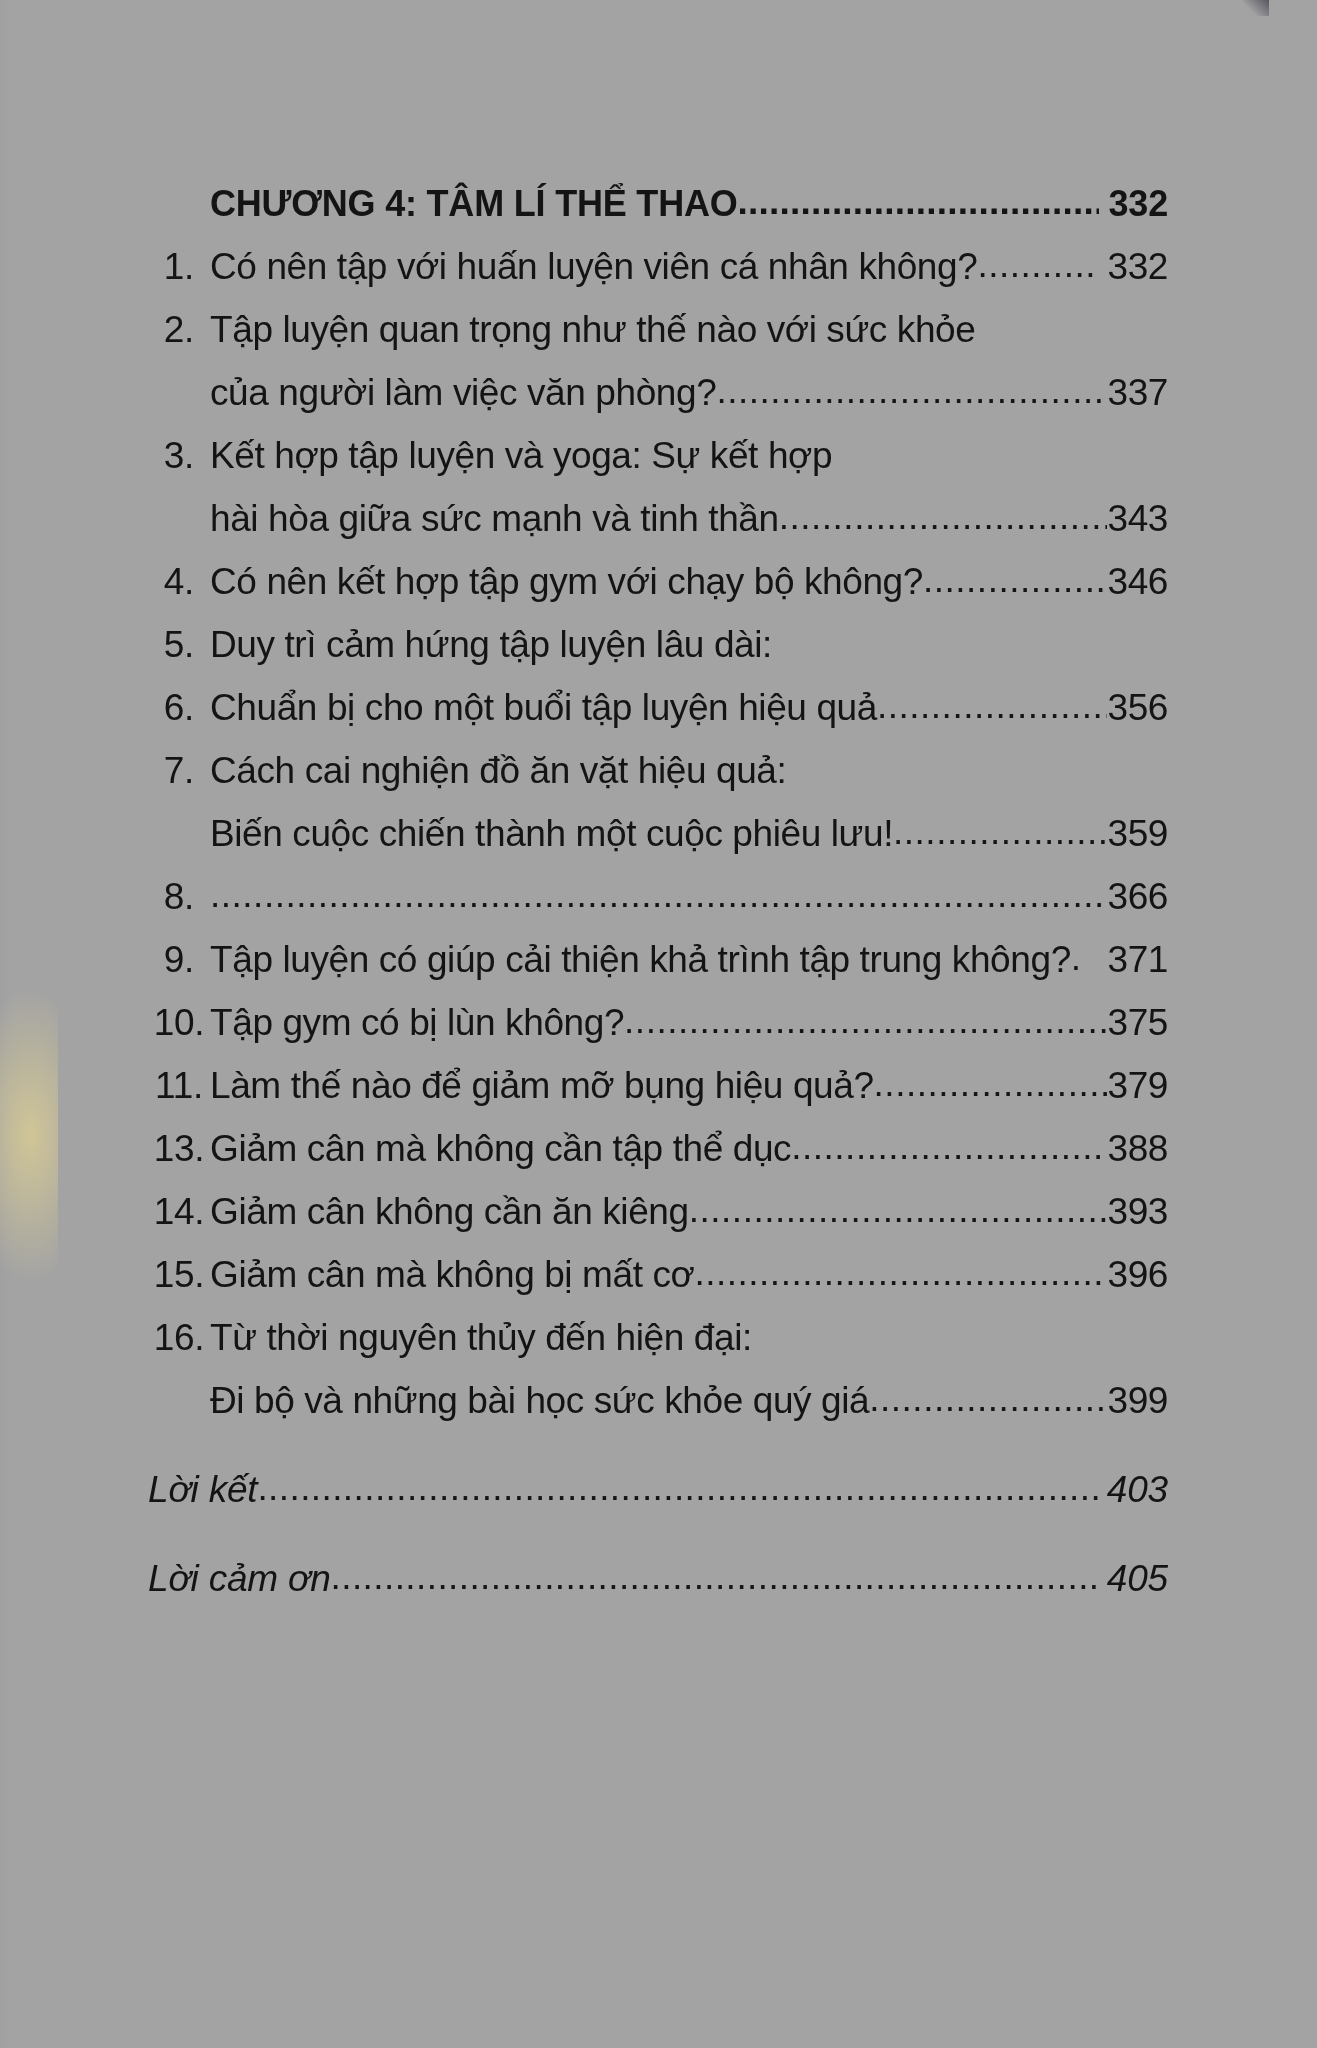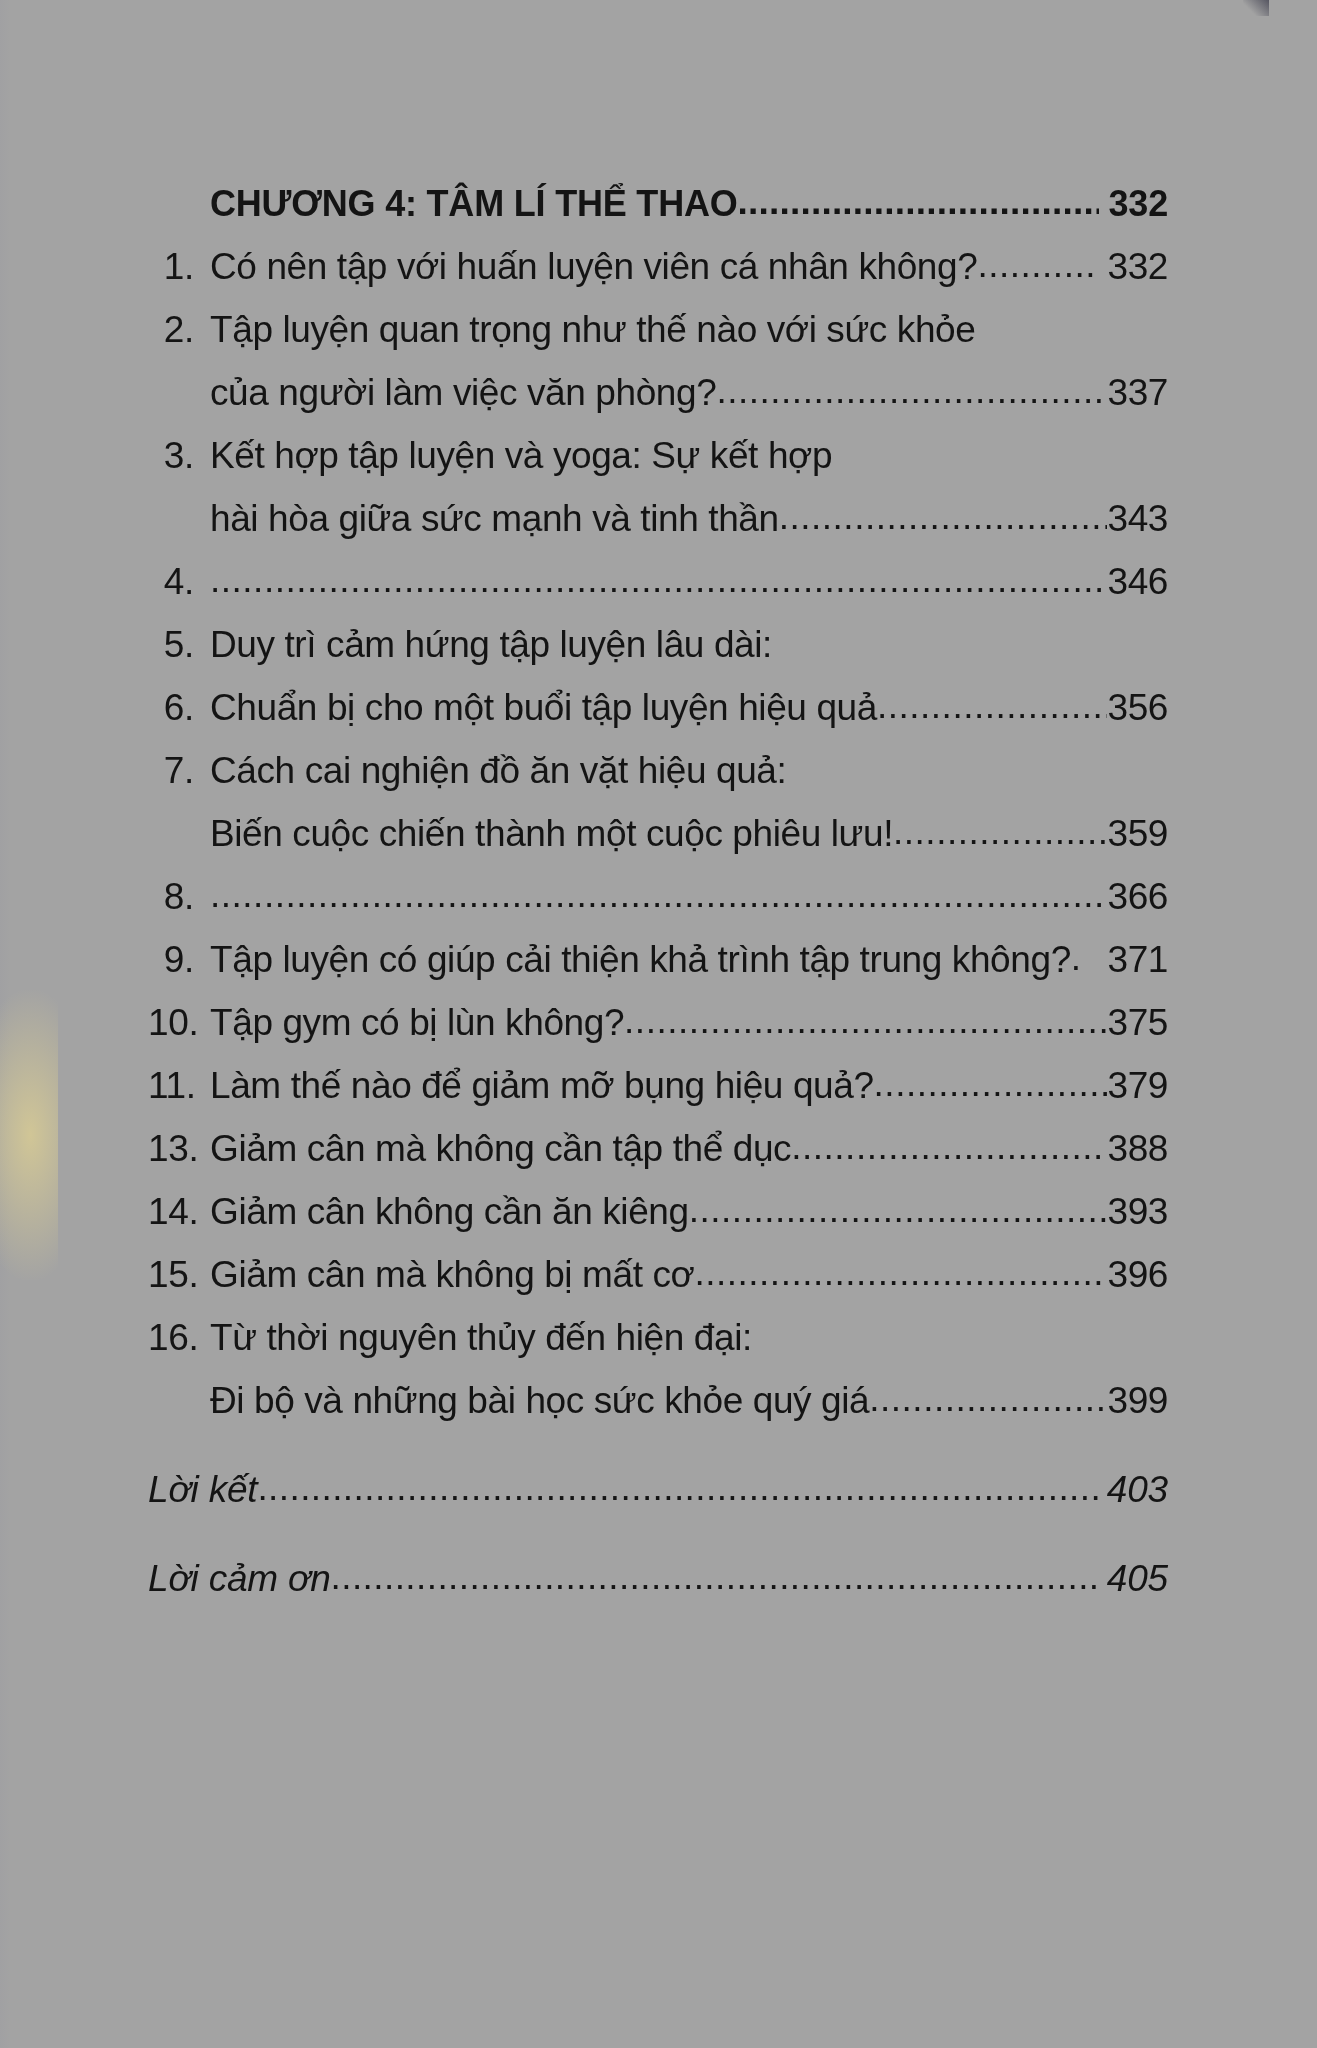--- a/index.html
+++ b/index.html
@@ -57,21 +57,21 @@
 
   .num {
     flex: 0 0 62px;
     text-align: right;
     padding-right: 16px;
     font-size: 37px;
     line-height: 63px;
     letter-spacing: -0.3px;
     box-sizing: border-box;
   }
-  .num.wide { flex: 0 0 62px; text-align: left; padding-right: 0; }
+  .num.wide { flex: 0 0 62px; text-align: center; padding-right: 0; }
 
   .body {
     flex: 1 1 auto;
     display: flex;
     align-items: baseline;
     min-width: 0;
   }
 
   .label {
     font-size: 37px;
@@ -192,20 +192,21 @@
       <div class="body">
         <span class="label">hài hòa giữa sức mạnh và tinh thần</span>
         <span class="dots"></span>
         <span class="pg">343</span>
       </div>
     </div>
 
     <div class="row">
       <div class="num">4.</div>
       <div class="body">
+        <span class="label">Có nên kết hợp tập gym với chạy bộ không?</span>
         <span class="dots"></span>
         <span class="pg">346</span>
       </div>
     </div>
 
     <div class="row">
       <div class="num">5.</div>
       <div class="body">
         <span class="label">Duy trì cảm hứng tập luyện lâu dài:</span>
         <span class="dots nodots"></span>

